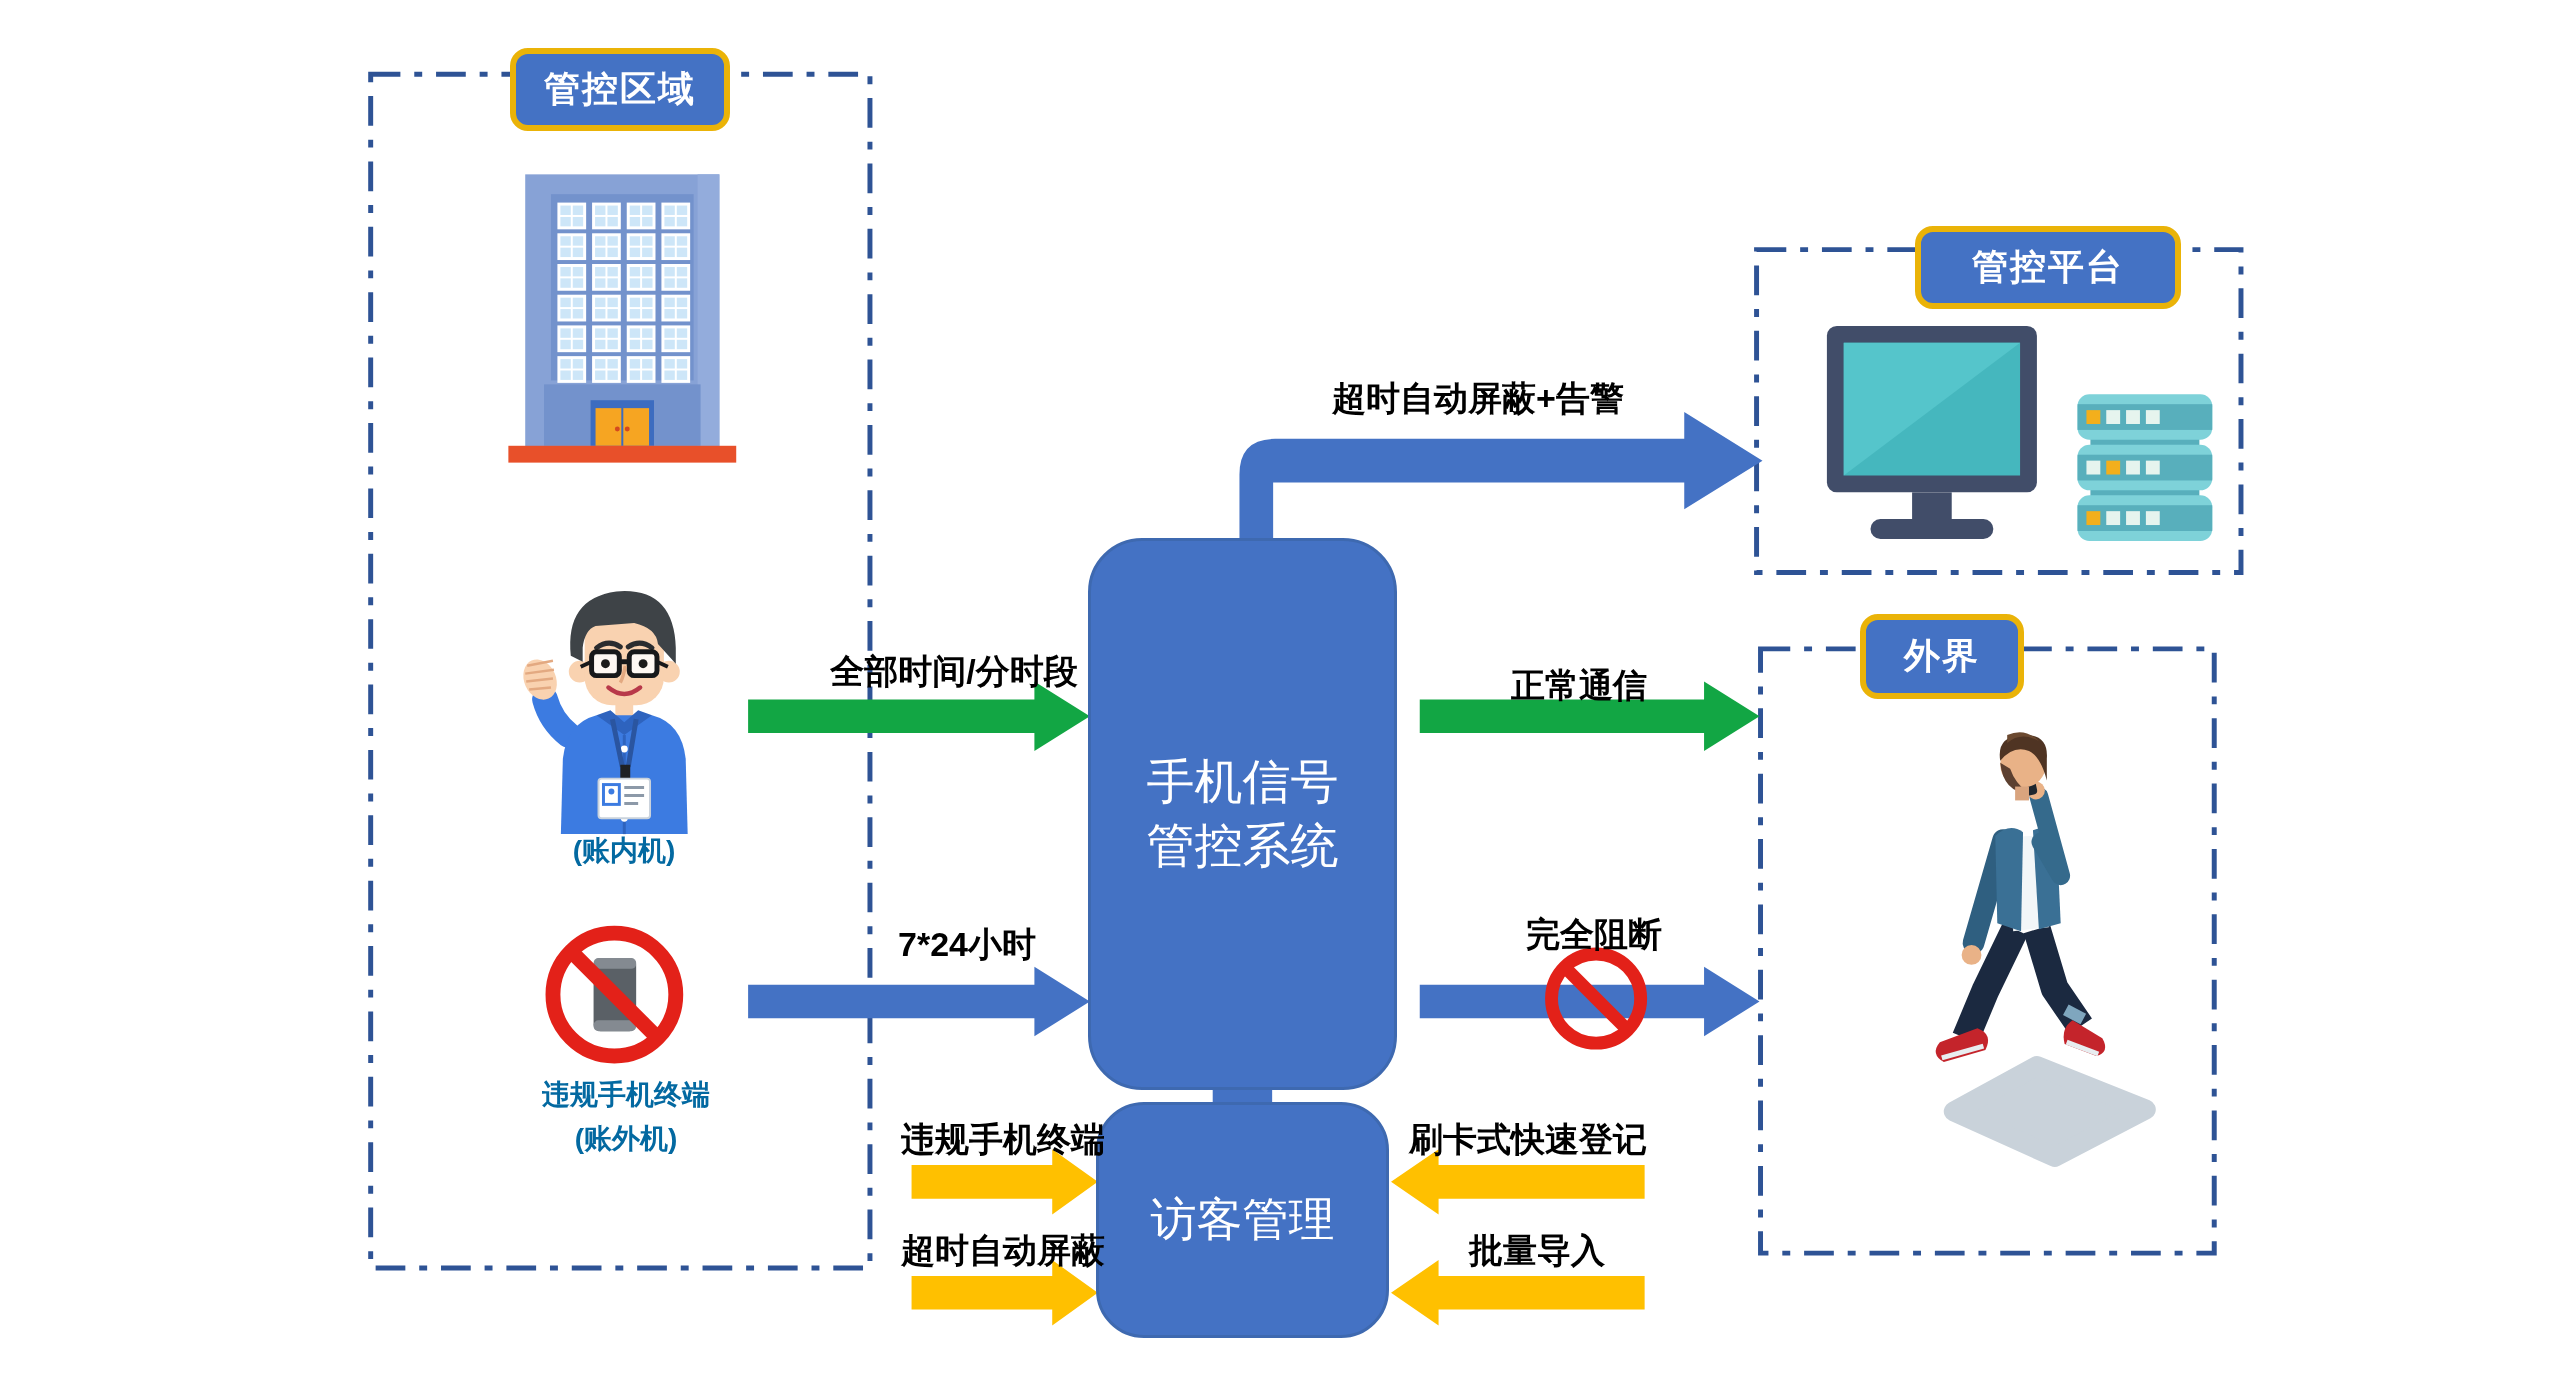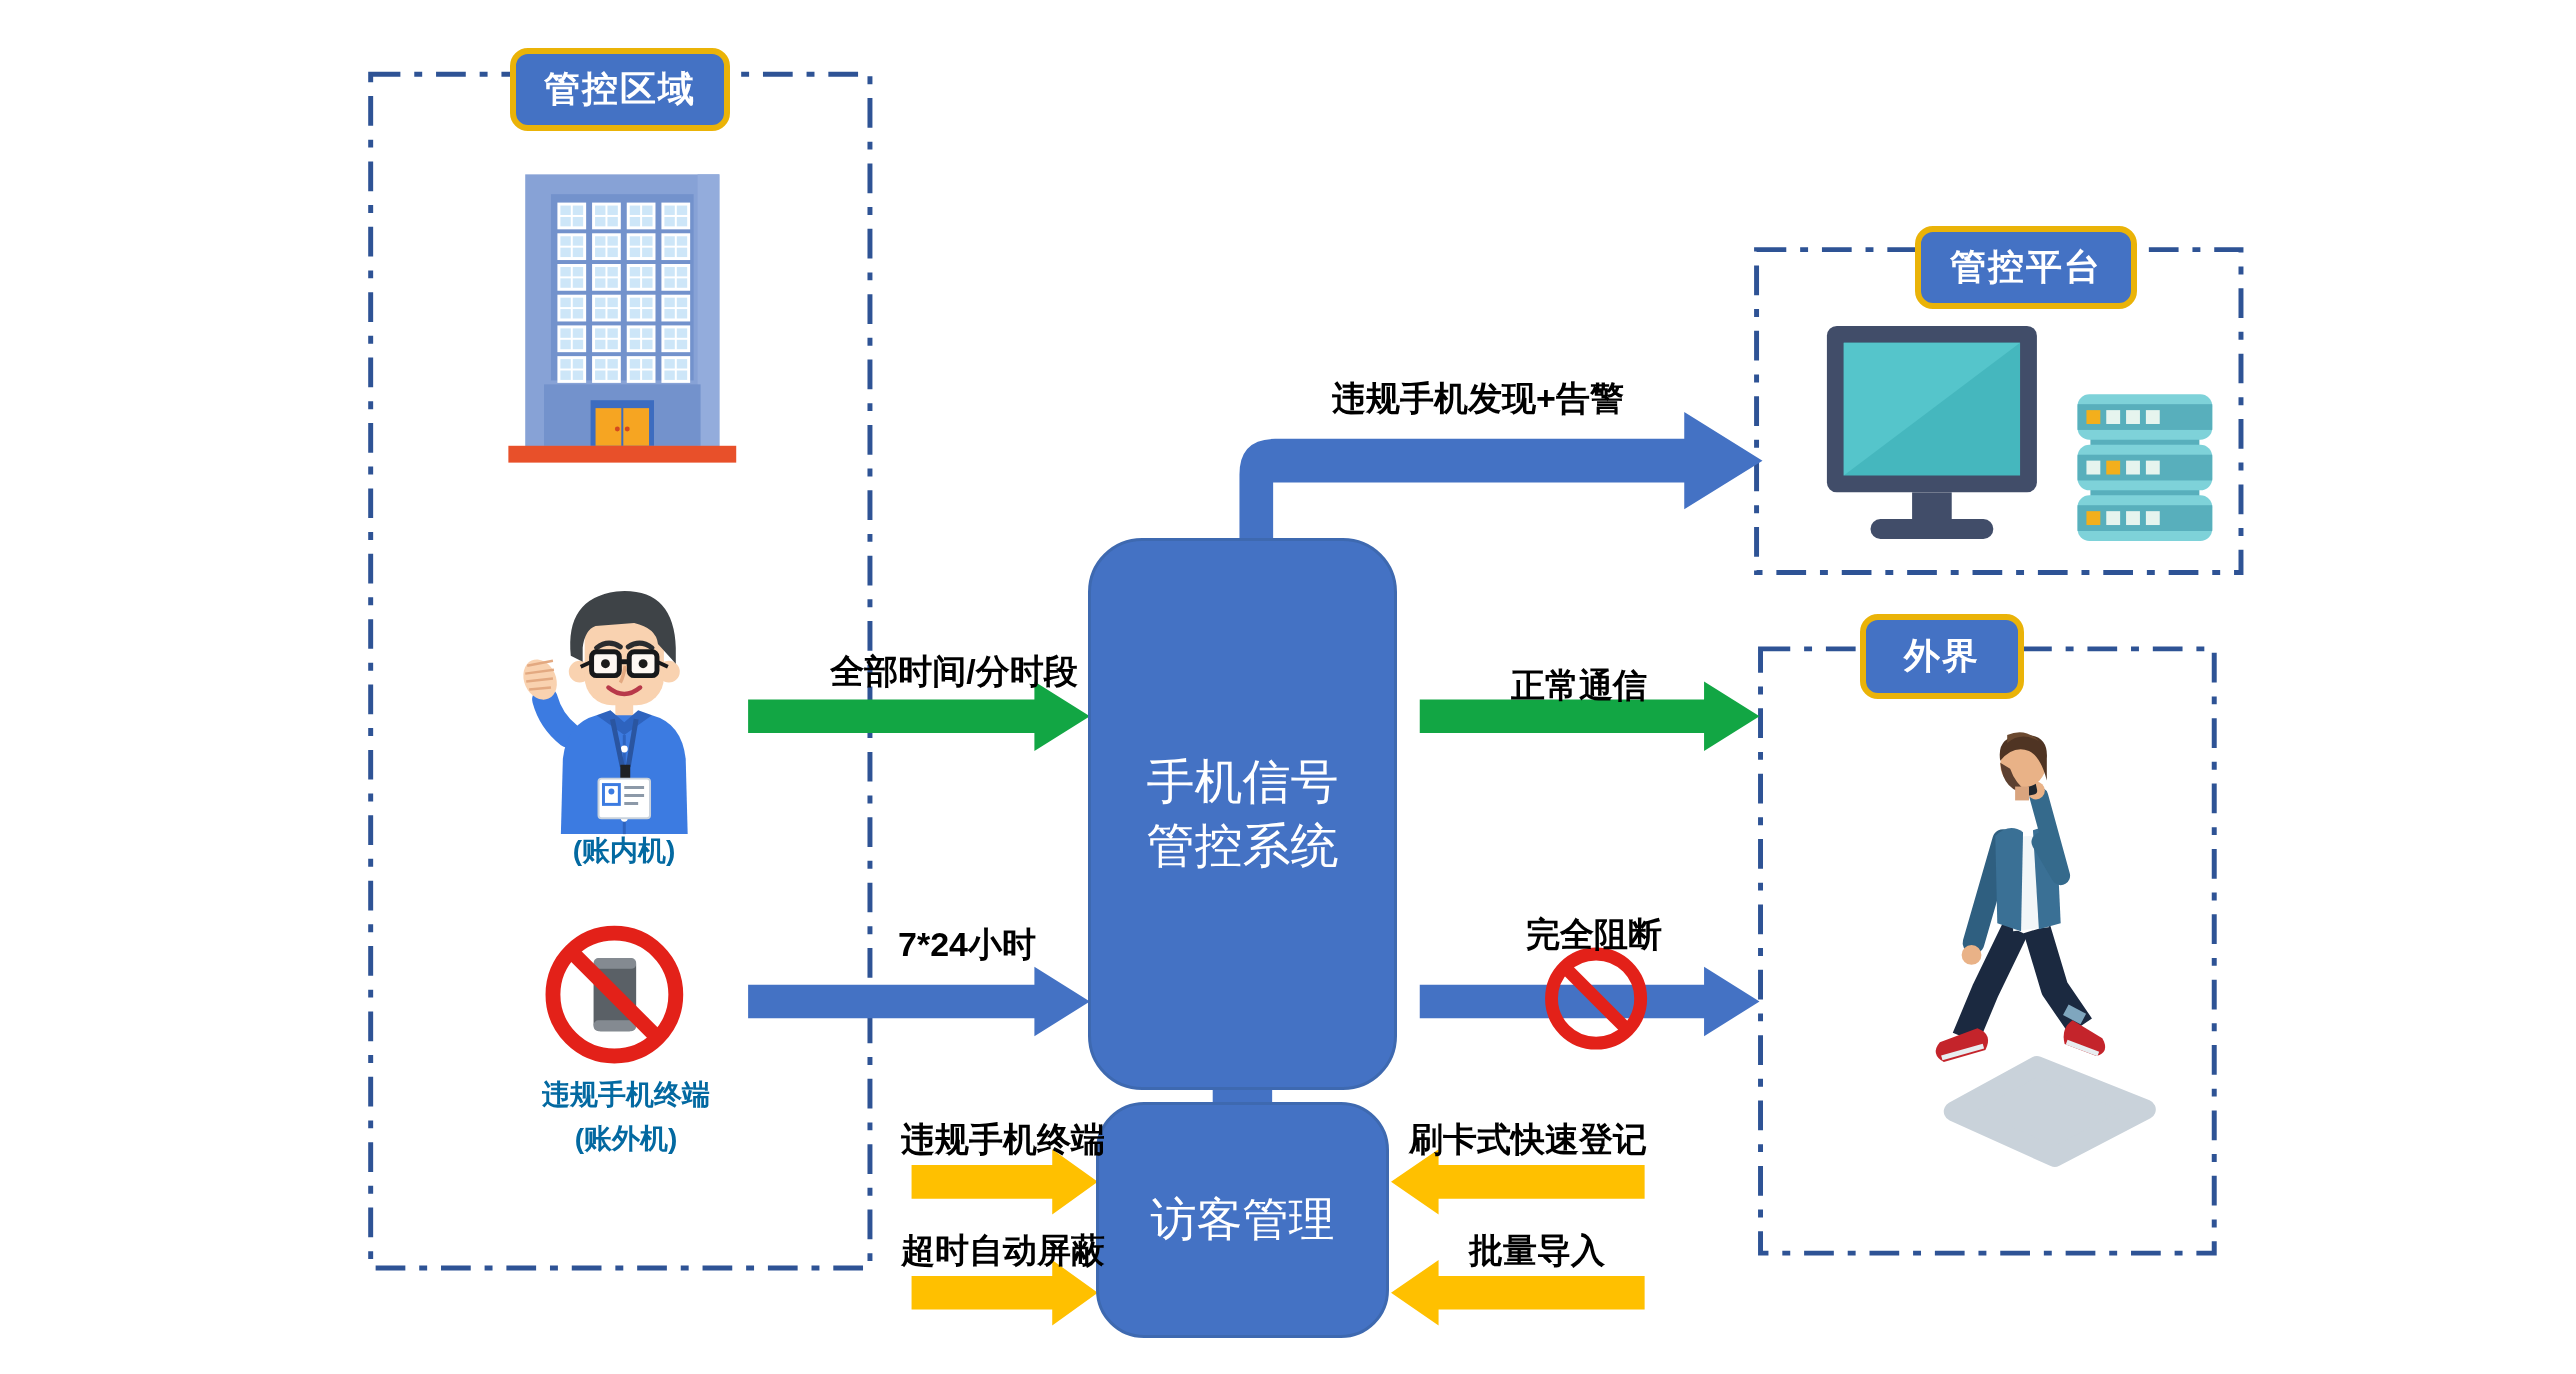--- a/index.html
+++ b/index.html
@@ -207,36 +207,36 @@
     <path d="M 2019 770 Q 2022 800 2048 801 Q 2034 791 2029 776 Z" fill="#5C4030"></path>
     <path d="M 2019 768 Q 2015 744 2040 742 Q 2068 740 2066 766 L 2066 788 Q 2060 764 2048 758 Q 2032 752 2019 768 Z" fill="#4F3423"></path>
     <path d="M 2026 750 Q 2040 738 2058 748 Q 2044 734 2026 742 Z" fill="#6B4930"></path>
     <rect x="2034" y="794" width="14" height="14" fill="#D9A47E"></rect>
   </g>
 </svg>
 
 <div class="pill" style="left:510px;top:48px;width:220px;height:83px;">
   <span>管控区域</span>
 </div>
-<div class="pill" style="left:1915px;top:226px;width:222px;height:83px;">
+<div class="pill" style="left:1915px;top:226px;width:266px;height:83px;">
   <span>管控平台</span>
 </div>
 <div class="pill" style="left:1860px;top:614px;width:164px;height:85px;">
   <span>外界</span>
 </div>
 
 <div class="bignode" style="left:1088px;top:538px;width:309px;height:552px;border-radius:54px;font-size:48px;line-height:1.34;">
   <div>手机信号</div>
   <div>管控系统</div>
 </div>
 <div class="bignode" style="left:1096px;top:1102px;width:293px;height:236px;border-radius:48px;font-size:46px;">
   <div>访客管理</div>
 </div>
 
-<div class="lbl" style="left:1478px;top:376px;">违规手机发现+告警</div>
+<div class="lbl" style="left:1478px;top:376px;">超时自动屏蔽+告警</div>
 <div class="lbl" style="left:954px;top:649px;">全部时间/分时段</div>
 <div class="lbl" style="left:1579px;top:663px;">正常通信</div>
 <div class="lbl" style="left:967px;top:922px;">7*24小时</div>
 <div class="lbl" style="left:1594px;top:912px;">完全阻断</div>
 <div class="lbl" style="left:1003px;top:1117px;">违规手机终端</div>
 <div class="lbl" style="left:1003px;top:1228px;">超时自动屏蔽</div>
 <div class="lbl" style="left:1528px;top:1117px;">刷卡式快速登记</div>
 <div class="lbl" style="left:1528px;top:1228px;margin-left:9px;">批量导入</div>
 
 <div class="cap" style="left:624px;top:832px;">(账内机)</div>

